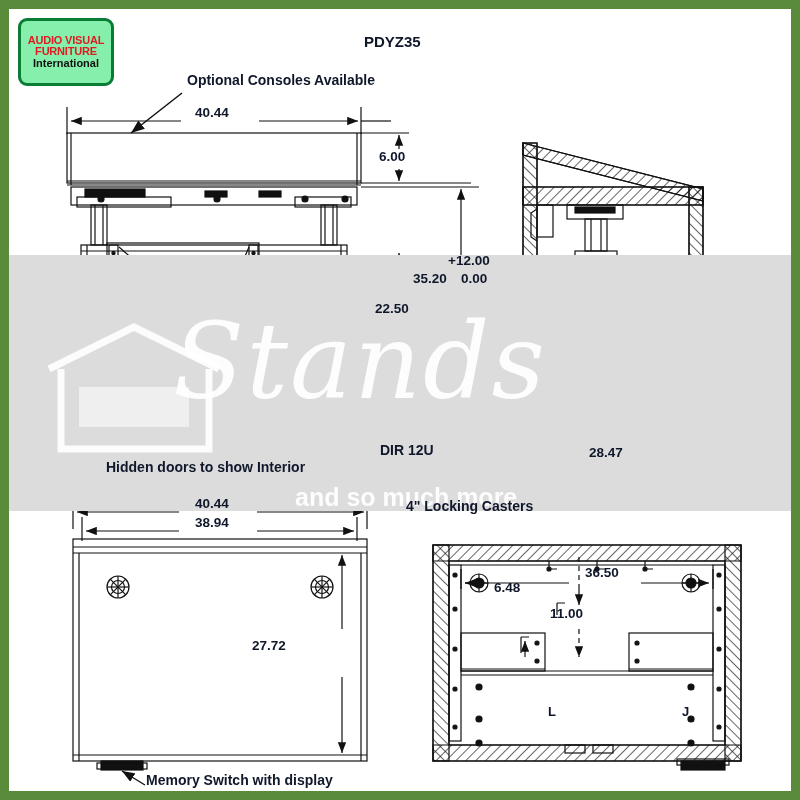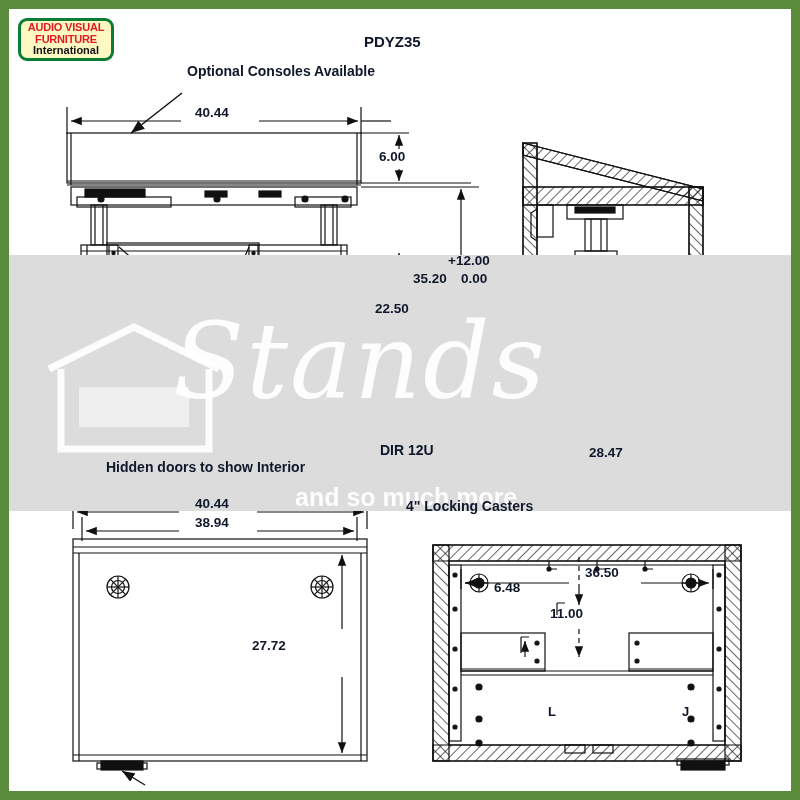--- a/index.html
+++ b/index.html
@@ -21,24 +21,24 @@
     position:absolute;
     left:0;top:0;
     width:782px;height:782px;
   }
   svg.draw{position:absolute;left:0;top:0;width:782px;height:782px;}
 
   
   #logo{
     position:absolute;
     left:9px; top:9px;
-    width:96px;height:43px;
+    width:96px;height:68px;
     border:3px solid #0a7c34;
     border-radius:9px;
-    background:#fef9c3;
+    background:#86efac;
     box-sizing:border-box;
     display:flex;flex-direction:column;
     align-items:center;justify-content:center;
     line-height:1.06;
     z-index:40;
   }
   #logo .l1,#logo .l2{
     color:#e01b22;font-weight:bold;font-size:11px;letter-spacing:-0.2px;
   }
   #logo .l3{color:#111;font-weight:bold;font-size:11px;}
@@ -482,37 +482,38 @@
 
         <rect x="556" y="736" width="20" height="8"></rect>
         <rect x="584" y="736" width="20" height="8"></rect>
         <rect x="672" y="752" width="44" height="9" fill="#111"></rect>
         <rect x="668" y="750" width="52" height="6"></rect>
       </g>
     </svg>
 
     <div class="tx title" style="left:355px;top:24px;">PDYZ35</div>
 
-    <div class="tx note" style="left:178px;top:54px;">Optional Consoles Available</div>
+    <div class="tx note" style="left:178px;top:63px;">Optional Consoles Available</div>
     <div class="tx dim" style="left:186px;top:96px;">40.44</div>
     <div class="tx dim" style="left:370px;top:140px;">6.00</div>
     <div class="tx dim" style="left:439px;top:244px;">+12.00</div>
     <div class="tx dim" style="left:452px;top:262px;text-align:center;">0.00</div>
     <div class="tx dim" style="left:404px;top:262px;">35.20</div>
     <div class="tx dim" style="left:366px;top:292px;">22.50</div>
 
     <div class="tx note" style="left:97px;top:450px;">Hidden doors to show Interior</div>
     <div class="tx note" style="left:371px;top:433px;">DIR 12U</div>
     <div class="tx note" style="left:397px;top:489px;">4" Locking Casters</div>
 
     <div class="tx dim" style="left:580px;top:436px;">28.47</div>
 
     <div class="tx dim" style="left:186px;top:487px;">40.44</div>
     <div class="tx dim" style="left:186px;top:506px;">38.94</div>
     <div class="tx dim" style="left:243px;top:629px;">27.72</div>
+    <div class="tx note" style="left:137px;top:763px;">Memory Switch with display</div>
 
     <div class="tx dim" style="left:576px;top:556px;">36.50</div>
     <div class="tx dim" style="left:485px;top:571px;">6.48</div>
     <div class="tx dim" style="left:541px;top:597px;">11.00</div>
     <div class="tx mark" style="left:539px;top:695px;">L</div>
     <div class="tx mark" style="left:673px;top:695px;">J</div>
 
     <div id="logo">
       <div class="l1">AUDIO VISUAL</div>
       <div class="l2">FURNITURE</div>

